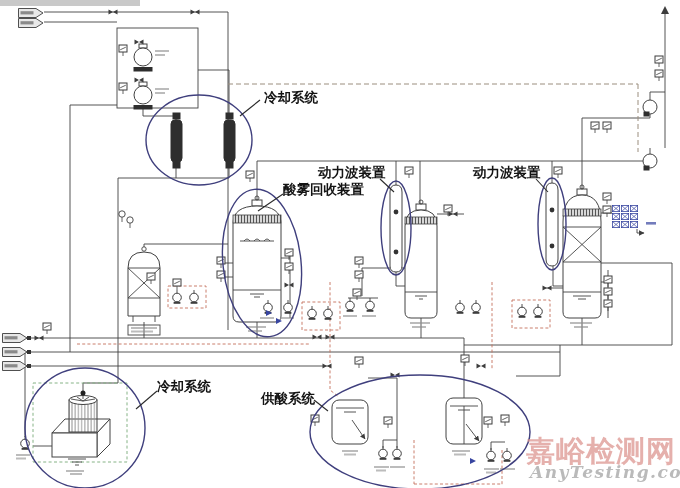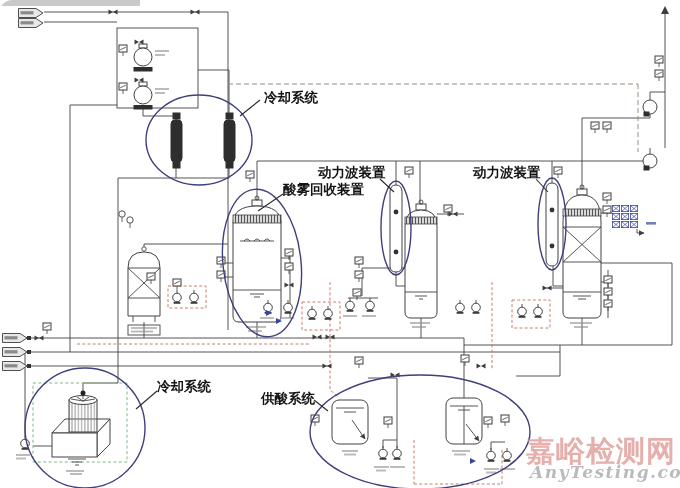--- a/index.html
+++ b/index.html
@@ -1,17 +1,17 @@
 <!DOCTYPE html>
 <html><head>
 <meta charset="utf-8">
 <style>
   html,body{margin:0;padding:0;background:#ffffff;}
   .stage{position:relative;width:680px;height:488px;background:#ffffff;overflow:hidden;
-         font-family:"DejaVu Sans",sans-serif;border-radius:12px;}
+         font-family:"DejaVu Sans",sans-serif;}
   svg{position:absolute;left:0;top:0;}
   .pl{stroke:#424242;stroke-width:.9;fill:none;}
   .dashT{stroke:#9b8e7e;stroke-width:1;fill:none;stroke-dasharray:5 3;}
   .dashR{stroke:#c4705c;stroke-width:.9;fill:none;stroke-dasharray:3 2.2;}
   .dashG{stroke:#86b386;stroke-width:1;fill:none;stroke-dasharray:3 2.4;}
   .eqF{fill:#ffffff;stroke:#424242;stroke-width:1;}
   .eqD{fill:#2e2e2e;stroke:#2e2e2e;}
   .smudge{fill:#8f8f8f;opacity:.6;}
   .blf{fill:#3845a0;}
   .lbl{font-family:"DejaVu Sans",sans-serif;font-weight:bold;font-size:13.5px;fill:#141414;}

